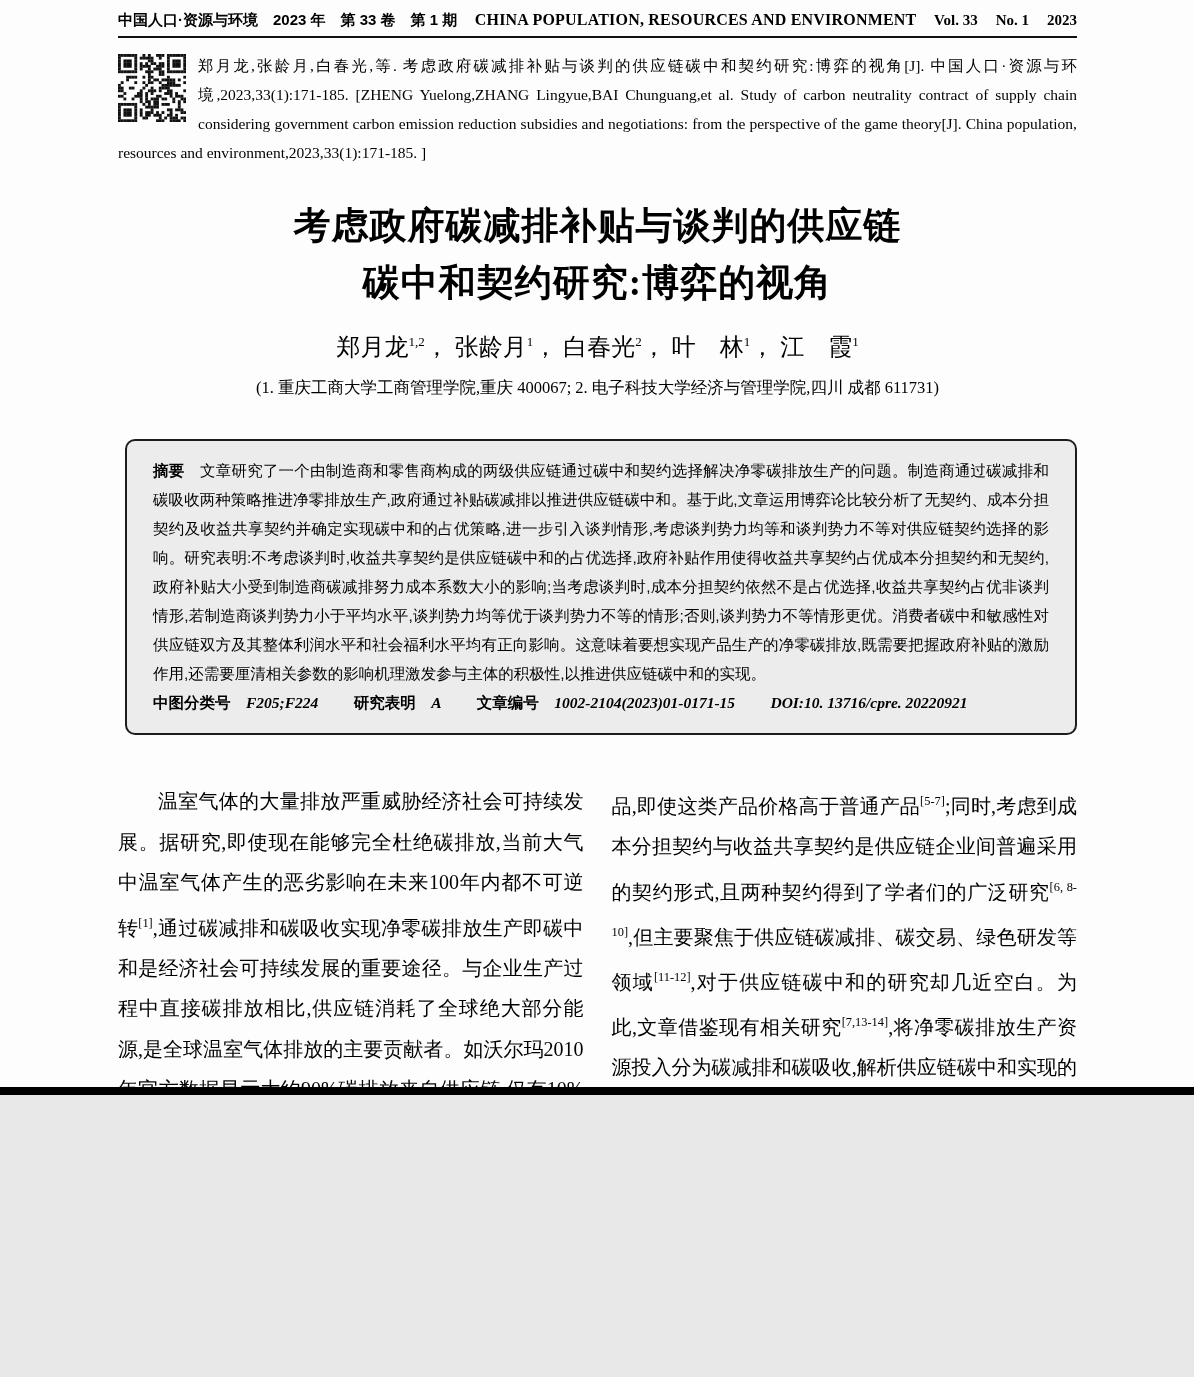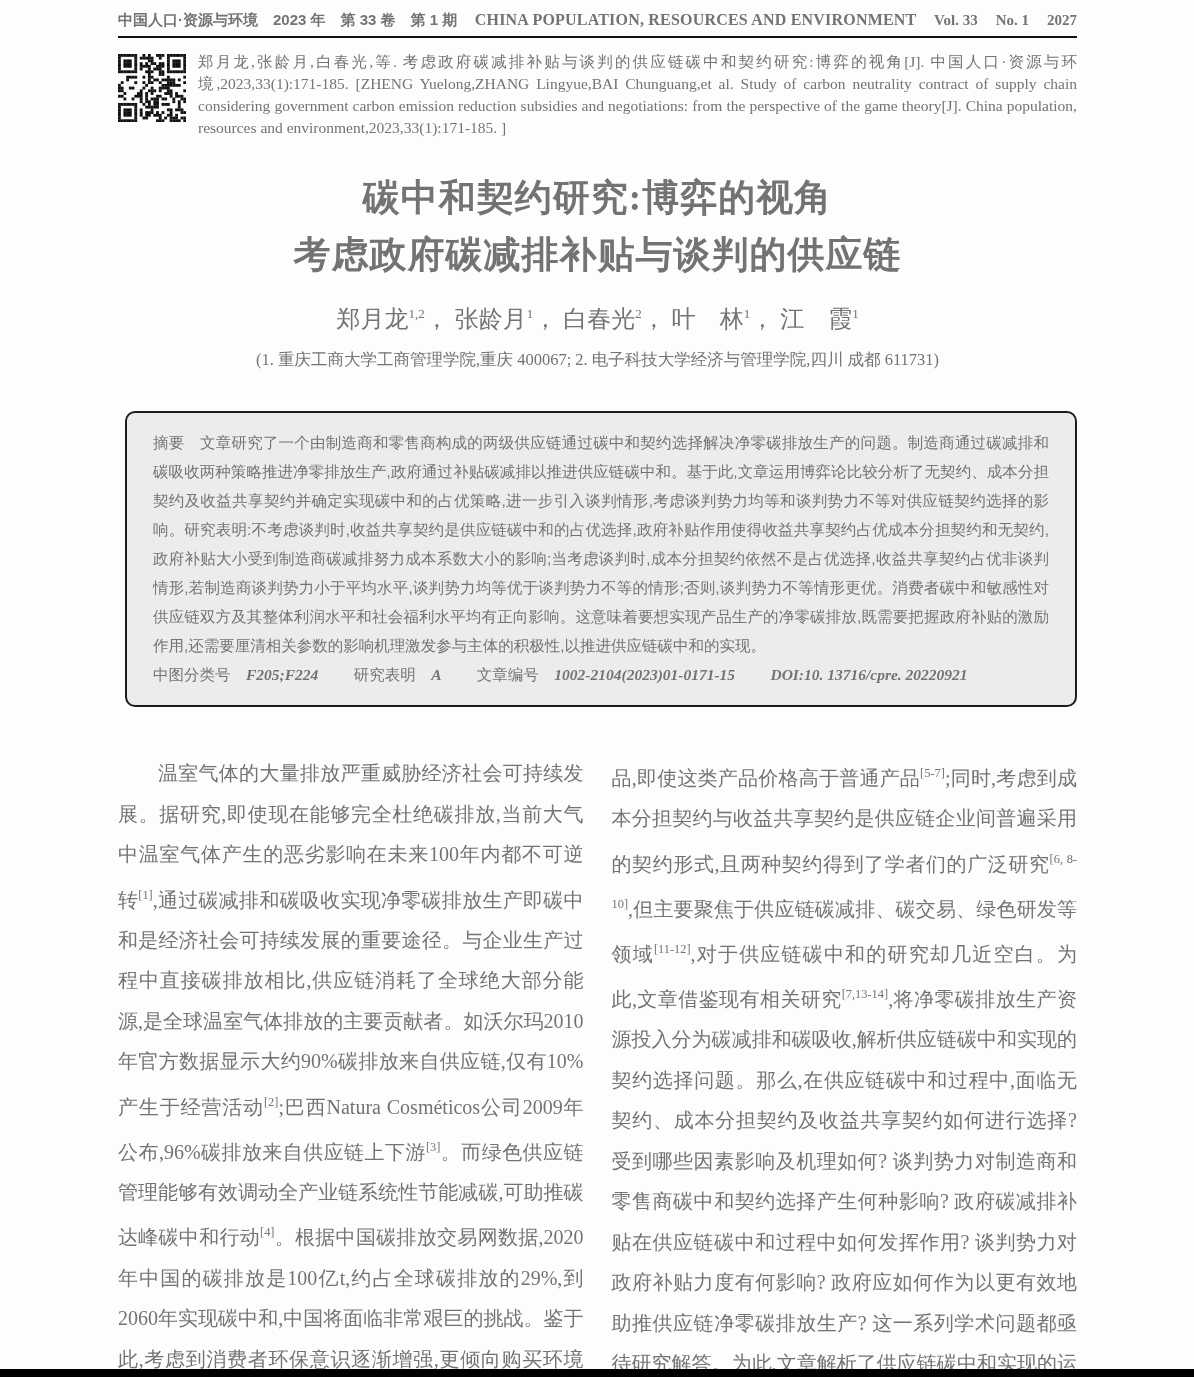--- a/index.html
+++ b/index.html
@@ -1,49 +1,49 @@
 <!DOCTYPE html>
 <html><head>
 <meta charset="utf-8">
 <style>
   html,body{margin:0;padding:0;background:#e8e8e8;}
   .page{
-    position:relative;width:1194px;height:1377px;background:#fdfdfd;
-    overflow:hidden;color:#737373;
+    position:relative;width:1194px;height:1095px;background:#fdfdfd;
+    overflow:hidden;color:#000000;
     font-family:"Liberation Serif","DejaVu Serif",serif;
   }
   .inner{position:absolute;left:118px;width:959px;top:0;}
   
   .runhead{
     display:flex;justify-content:space-between;align-items:baseline;
     padding-top:11px;padding-bottom:6px;border-bottom:2.5px solid #111;
   }
   .runhead .cn{font-family:"Liberation Sans","DejaVu Sans",sans-serif;font-weight:bold;font-size:15px;}
   .runhead .en{font-weight:bold;font-size:16px;letter-spacing:.2px;}
   .runhead .volno{font-weight:bold;font-size:15px;}
   .runhead .volno span{margin-left:18px;}
   
-  .citation{margin-top:13px;font-size:15.5px;line-height:22px;text-align:justify;}
+  .citation{margin-top:13px;font-size:15.5px;line-height:29px;text-align:justify;}
   .qr{float:left;width:68px;height:68px;margin:3px 12px 2px 0;}
   
   .title{margin-top:30px;text-align:center;font-size:37px;font-weight:bold;line-height:57px;letter-spacing:1px;}
   
   .authors{margin-top:20px;text-align:center;font-size:24px;}
   .authors sup{font-size:13px;}
   .affil{margin-top:14px;text-align:center;font-size:16.5px;}
   
   .absbox{
     box-sizing:border-box;margin:40px 0 0 7px;width:952px;
     border:2px solid #1d1d1d;border-radius:10px;background:#ececec;
     padding:15px 26px 16px 26px;
     font-family:"Liberation Sans","DejaVu Sans",sans-serif;
     font-size:15.5px;line-height:29px;
   }
   .absbox p{margin:0;text-align:justify;}
-  .lbl{font-weight:normal;margin-right:1em;font-family:"Liberation Sans","DejaVu Sans",sans-serif;}
+  .lbl{font-weight:bold;margin-right:1em;font-family:"Liberation Sans","DejaVu Sans",sans-serif;}
   .metaline{margin-top:0;}
   .metaline .pair{margin-right:2em;white-space:nowrap;}
   .metaline .val{font-weight:bold;font-family:"Liberation Serif","DejaVu Serif",serif;font-style:italic;}
   
   .columns{display:flex;gap:28px;margin-top:46px;}
   .col{width:466px;font-size:20px;line-height:40.5px;text-align:justify;}
   .col p{margin:0;}
   .col .indent{text-indent:2em;}
   sup.ref{font-size:.62em;}
   
@@ -51,21 +51,21 @@
 </style>
 </head>
 <body>
 
 <div class="page">
   <div class="inner">
 
     <div class="runhead">
       <span class="cn"><span>中国人口·资源与环境</span>　<span>2023 年　第 33 卷　第 1 期</span></span>
       <span class="en">CHINA POPULATION, RESOURCES AND ENVIRONMENT</span>
-      <span class="volno"><b>Vol. 33</b><span>No. 1</span><span>2027</span></span>
+      <span class="volno"><b>Vol. 33</b><span>No. 1</span><span>2023</span></span>
     </div>
 
     <div class="citation">
       <svg class="qr" id="qr" viewBox="0 0 25 25">
           <rect x="0" y="0" width="1.05" height="1.05" fill="#111"></rect>
           <rect x="1" y="0" width="1.05" height="1.05" fill="#111"></rect>
           <rect x="2" y="0" width="1.05" height="1.05" fill="#111"></rect>
           <rect x="3" y="0" width="1.05" height="1.05" fill="#111"></rect>
           <rect x="4" y="0" width="1.05" height="1.05" fill="#111"></rect>
           <rect x="5" y="0" width="1.05" height="1.05" fill="#111"></rect>
@@ -354,22 +354,22 @@
           <rect x="19" y="24" width="1.05" height="1.05" fill="#111"></rect>
           <rect x="20" y="24" width="1.05" height="1.05" fill="#111"></rect>
           <rect x="21" y="24" width="1.05" height="1.05" fill="#111"></rect>
           <rect x="22" y="24" width="1.05" height="1.05" fill="#111"></rect>
           <rect x="24" y="24" width="1.05" height="1.05" fill="#111"></rect>
         </svg>
       <span>郑月龙,张龄月,白春光,等. 考虑政府碳减排补贴与谈判的供应链碳中和契约研究:博弈的视角[J]. 中国人口·资源与环境,2023,33(1):171-185. [ZHENG Yuelong,ZHANG Lingyue,BAI Chunguang,et al. Study of carbon neutrality contract of supply chain considering government carbon emission reduction subsidies and negotiations: from the perspective of the game theory[J]. China population, resources and environment,2023,33(1):171-185. ]</span>
     </div>
 
     <div class="title">
+      <div>考虑政府碳减排补贴与谈判的供应链</div>
       <div>碳中和契约研究:博弈的视角</div>
-      <div>考虑政府碳减排补贴与谈判的供应链</div>
     </div>
 
     <div class="authors">
       <span><span>郑月龙</span><sup>1,2</sup><span>，</span></span>
       <span><span>张龄月</span><sup>1</sup><span>，</span></span>
       <span><span>白春光</span><sup>2</sup><span>，</span></span>
       <span><span>叶　林</span><sup>1</sup><span>，</span></span>
       <span><span>江　霞</span><sup>1</sup><span></span></span>
     </div>
 

